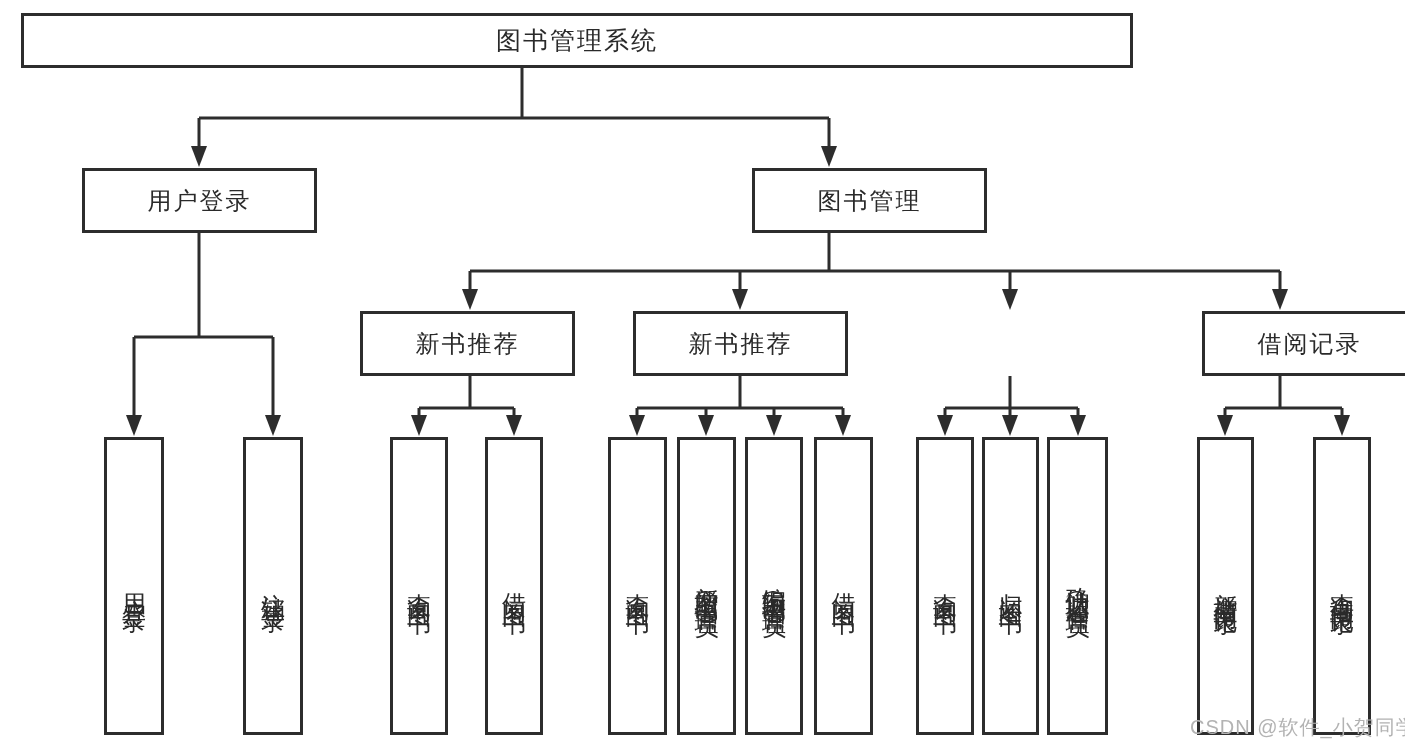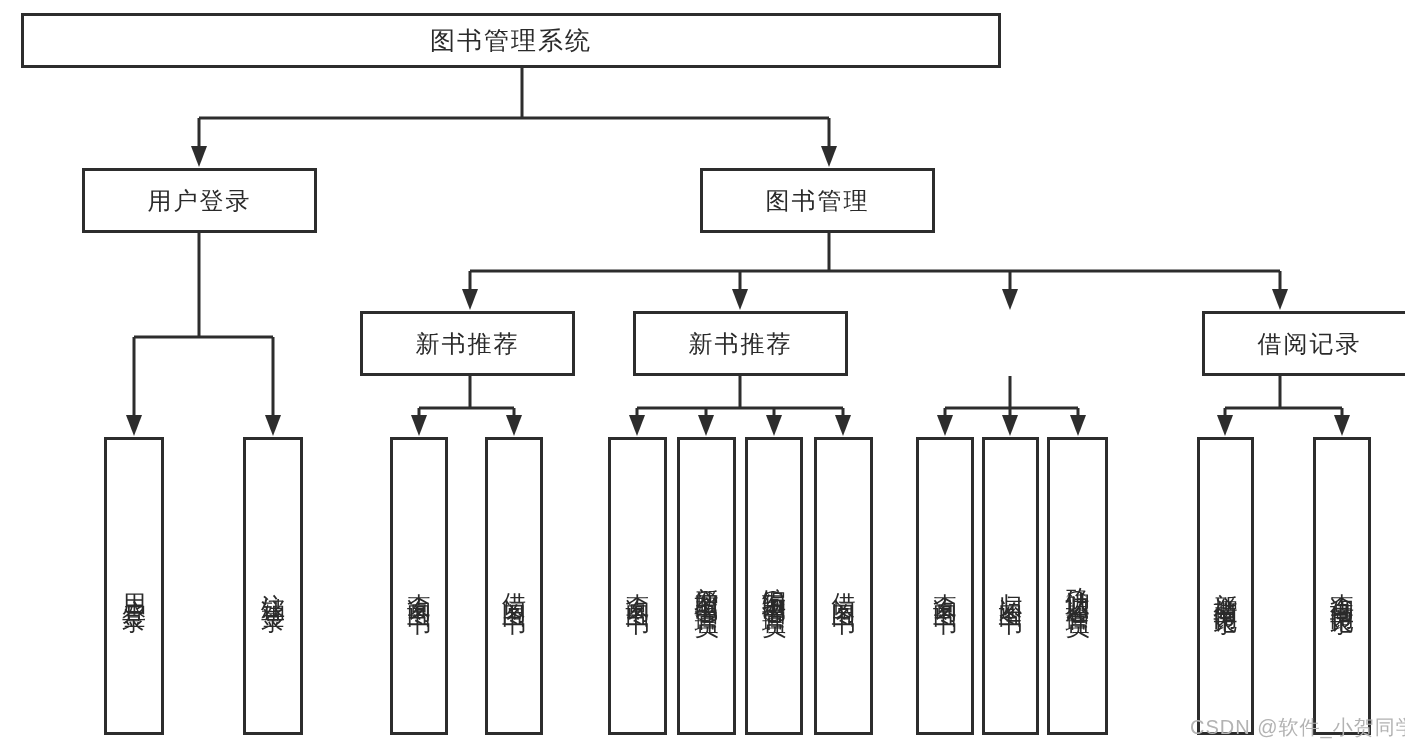--- a/index.html
+++ b/index.html
@@ -23,24 +23,24 @@
     border: 3px solid #2d2d2d;
     background: #ffffff;
     display: flex;
     align-items: center;
     justify-content: center;
     color: #2a2a2a;
     font-size: 24px;
     letter-spacing: 2px;
     white-space: nowrap;
   }
-  .node.root  { left: 21px;   top: 13px;  width: 980px; height: 55px; font-size: 25px; }
+  .node.root  { left: 21px;   top: 13px;  width: 1112px; height: 55px; font-size: 25px; }
   .node.h2    { top: 168px;   height: 65px; width: 235px; }
   .n-user     { left: 82px;  }
-  .n-mgmt     { left: 700px; font-family: Liberation Serif, serif; }
+  .n-mgmt     { left: 752px; font-family: Liberation Serif, serif; }
   .node.h3    { top: 311px;   height: 65px; width: 215px; }
   .n-newrec   { left: 360px;  }
   .n-borrow   { left: 633px;  }
   .n-current  { left: 902px;  }
   .n-records  { left: 1172px; width: 213px; margin-left: 30px; }
   .leaf {
     position: absolute;
     top: 437px;
     height: 298px;
     box-sizing: border-box;

